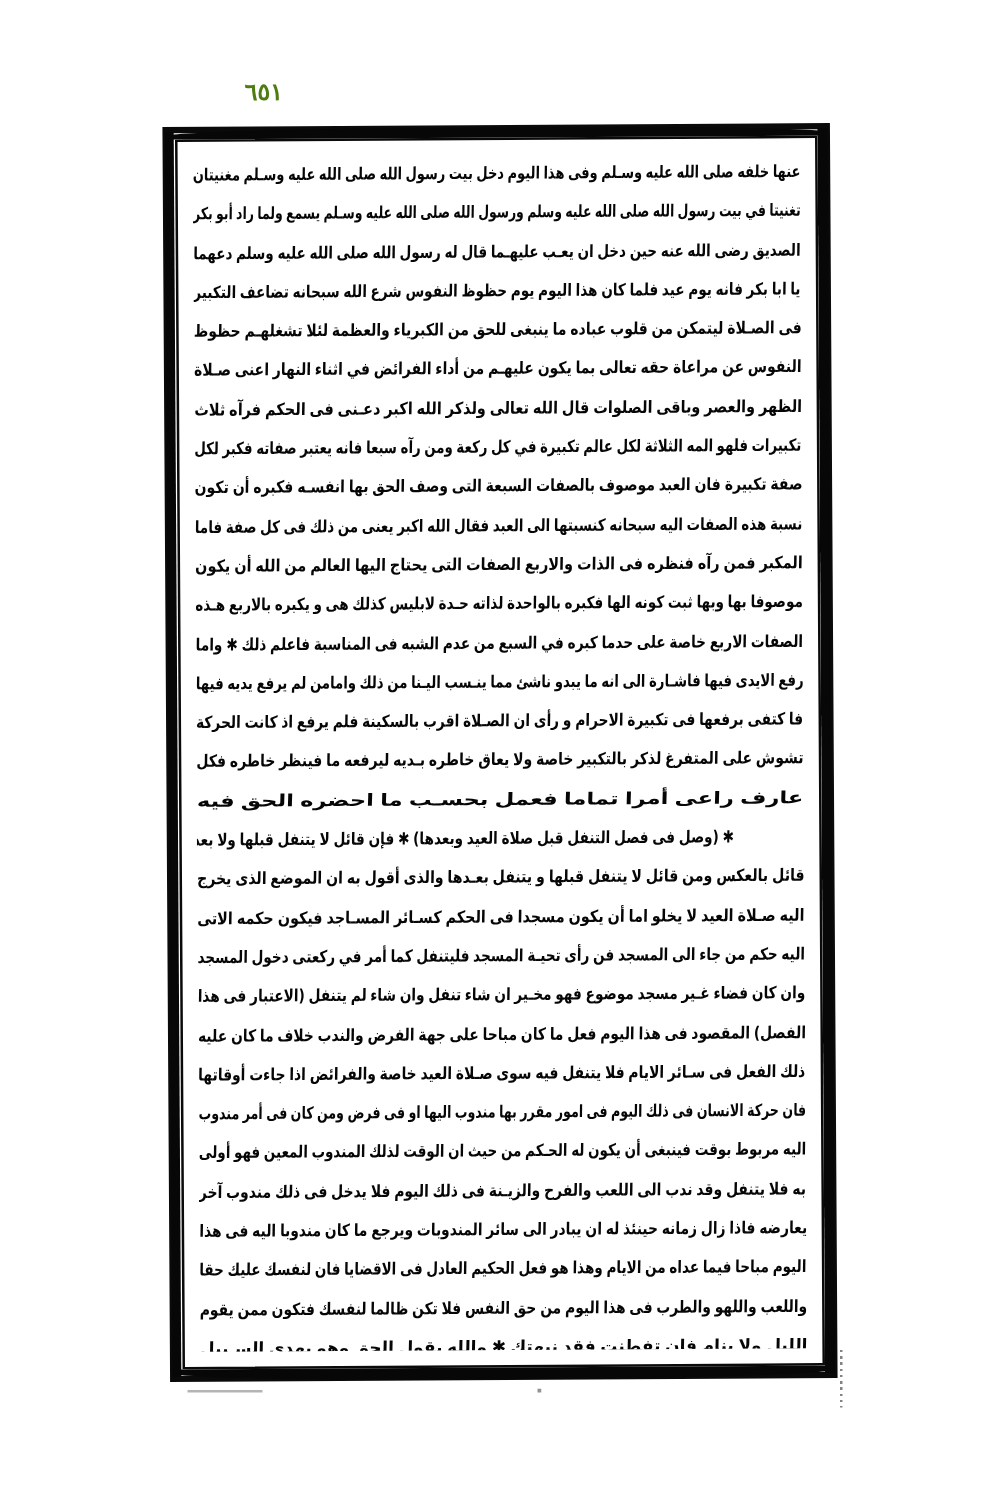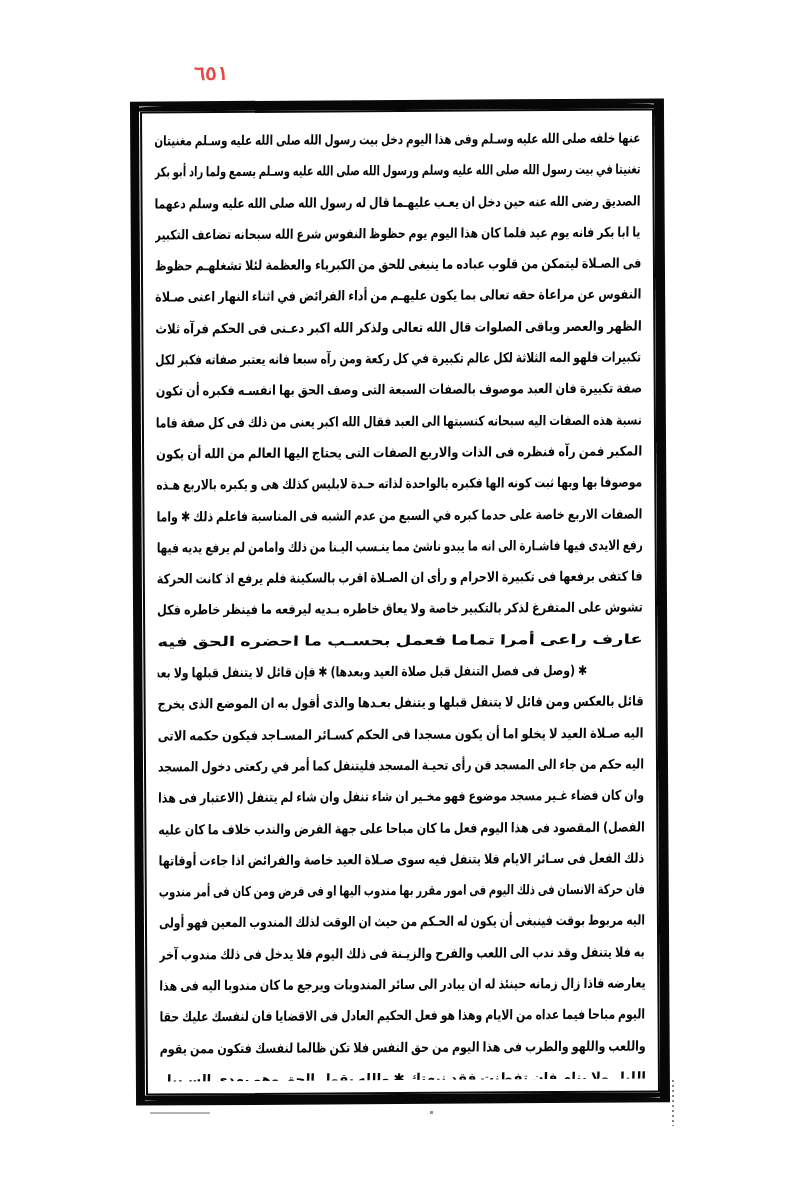--- a/index.html
+++ b/index.html
@@ -18,24 +18,24 @@
     font-family: "DejaVu Sans", sans-serif;
   }
 
   
   #folio {
     position: absolute;
     top: 62px;
     left: 176px;
     width: 70px;
     text-align: center;
-    font-family: Liberation Mono, monospace;
+    font-family: Liberation Sans, sans-serif;
     font-size: 19px;
     font-weight: 700;
-    color: #ef4444;
+    color: #4d7c0f;
     letter-spacing: 1px;
     direction: rtl;
     transform: rotate(-0.6deg);
   }
 
   
   #frame-skew {
     position: absolute;
     top: 100px;
     left: 133px;

